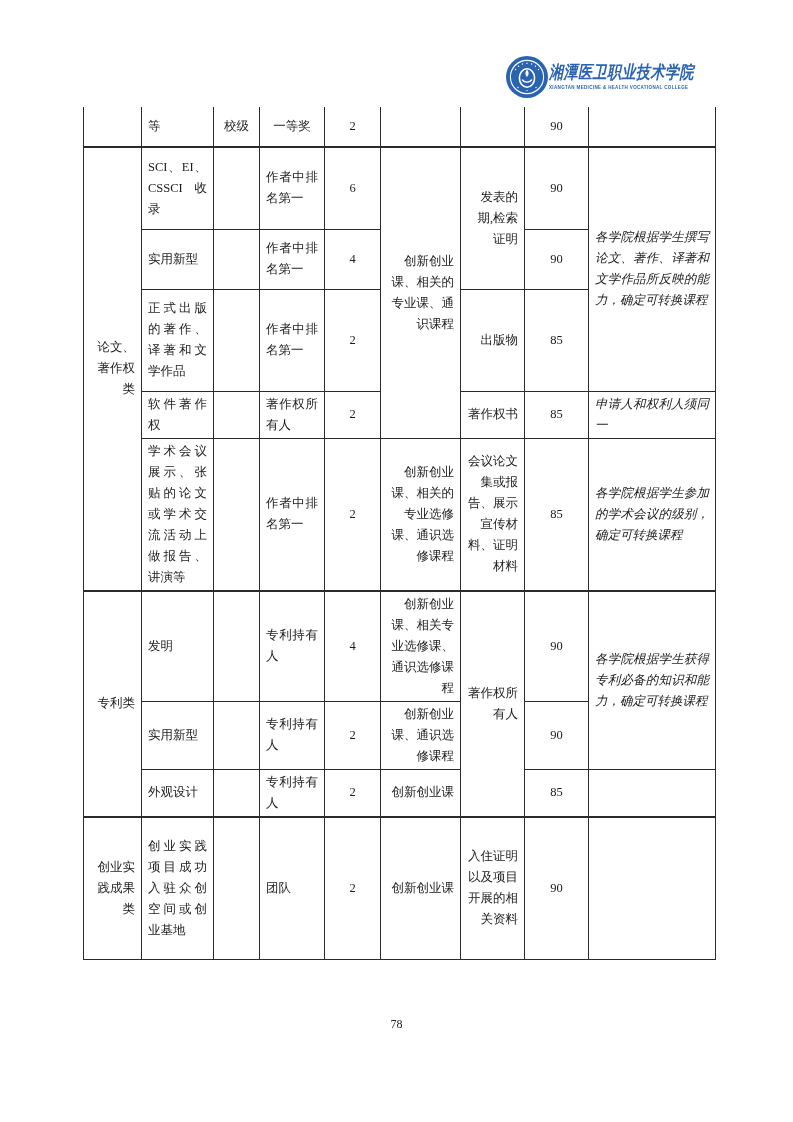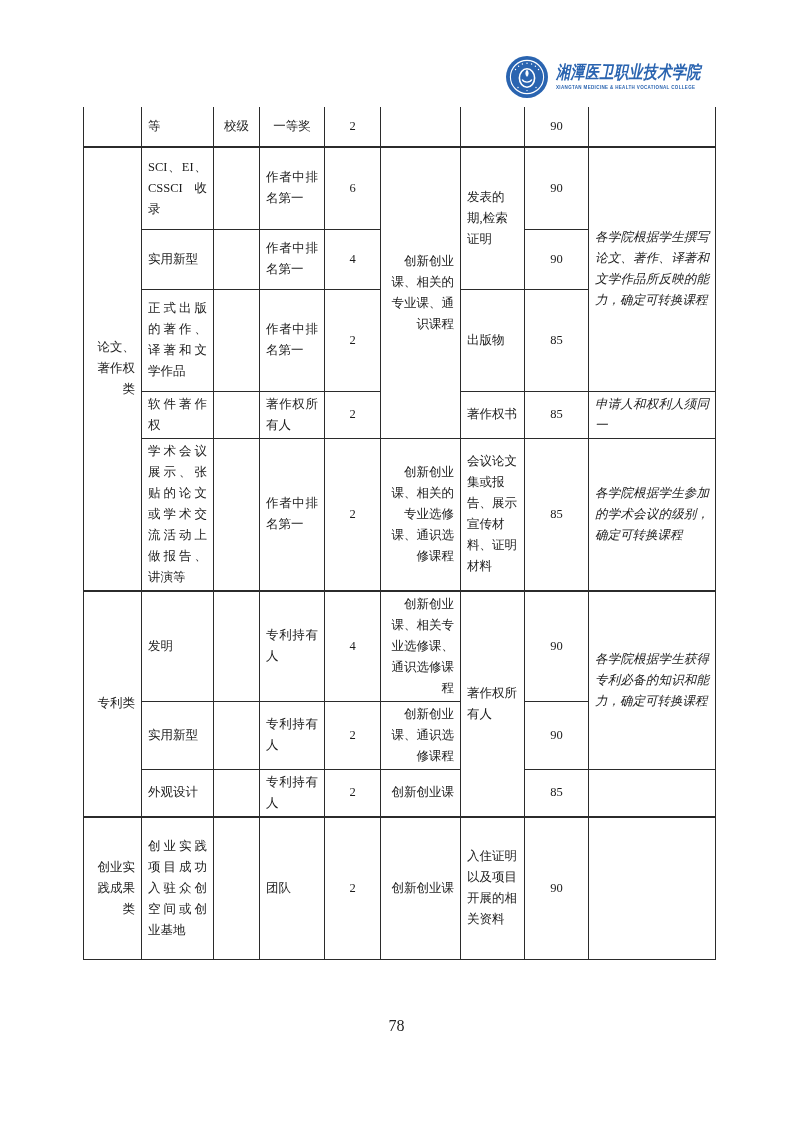--- a/index.html
+++ b/index.html
@@ -6,21 +6,21 @@
   html,body { background:#ffffff; }
   body {
     width:793px; height:1122px; position:relative;
     font-family:"Liberation Serif","DejaVu Serif",serif;
     color:#1c1c1c;
   }
 
   
   .logo {
     position:absolute; top:55px; left:505px;
-    display:flex; align-items:center; gap:7px;
+    display:flex; align-items:center; 
   }
   .emblem { width:44px; height:44px; display:block; }
   .logo-text { display:flex; flex-direction:column; justify-content:center; }
   .logo-zh {
     font-size:14px; font-weight:bold; letter-spacing:0.5px;
     color:#2a64b0; font-style:italic;
     transform:scaleY(1.25); transform-origin:left center;
     white-space:nowrap;
   }
   .logo-en {
@@ -44,28 +44,28 @@
     overflow:hidden;
   }
   tr.sec td { border-top-width:2px; }   
 
   td.cat  { text-align:right; }
   td.sub  { text-align:justify; text-justify:inter-character; }
   td.lvl  { text-align:center; }
   td.req  { text-align:justify; text-justify:inter-character; }
   td.num  { text-align:center; }
   td.crs  { text-align:right; }
-  td.evd  { text-align:left; }
+  td.evd  { text-align:right; }
   td.note { text-align:justify; text-justify:inter-character;font-style:italic; }
   td.top  { vertical-align:top; padding-top:3px; }
 
   
   .pageno {
     position:absolute; top:1017px; left:0; width:793px;
-    text-align:center; font-size:16px; color:#222;
+    text-align:center; font-size:12px; color:#222;
   }
 </style>
 </head>
 <body>
 
 <div class="logo">
   <svg class="emblem" viewBox="0 0 44 44" aria-hidden="true">
     <circle cx="22" cy="22" r="21" fill="#2a64b0"></circle>
     <circle cx="22" cy="22" r="16.6" fill="none" stroke="#ffffff" stroke-width="1.1"></circle>
     <g fill="#ffffff">

